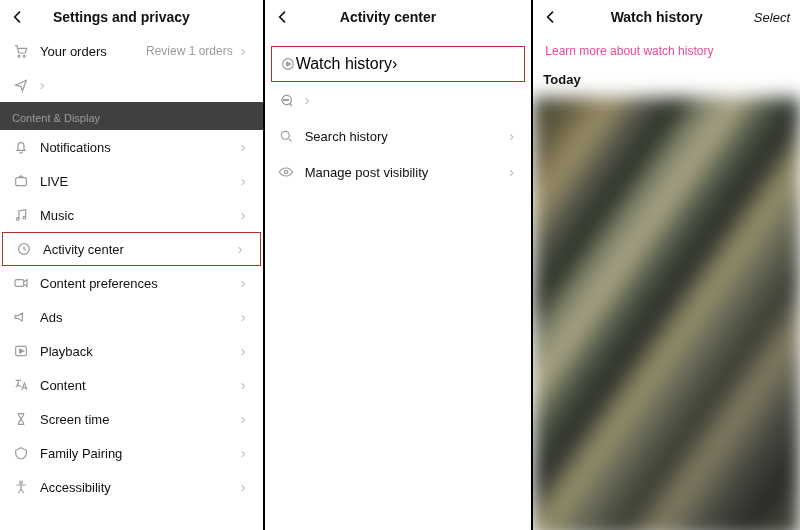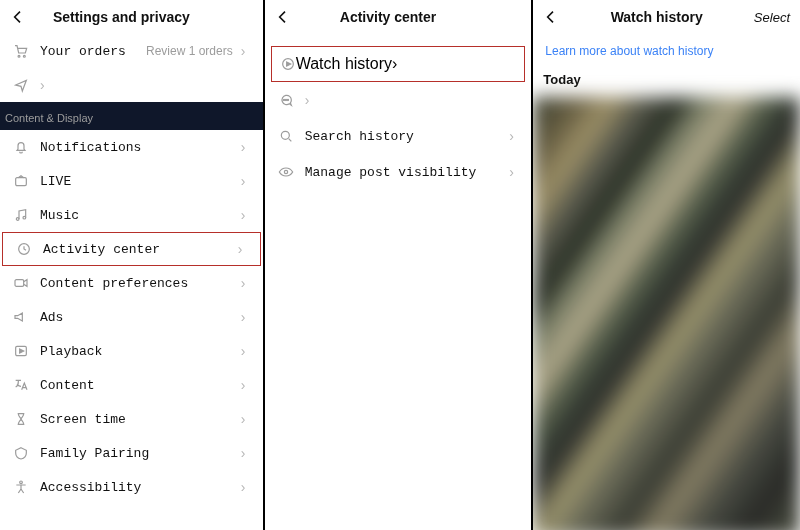--- a/index.html
+++ b/index.html
@@ -13,37 +13,37 @@
 
   .header { display:flex; align-items:center; height:34px; padding:0 10px; }
   .header .title { flex:1; text-align:center; font-weight:700; font-size:14px; color:#111; }
   .header .back { width:22px; display:flex; align-items:center; justify-content:flex-start; }
   .header .right { width:42px; text-align:right; font-size:13px; color:#111;font-style:italic; }
   .header .right.empty { visibility:hidden; }
 
   
   .row { display:flex; align-items:center; height:34px; padding:0 12px; background:#fff; }
   .row .ic { width:18px; height:18px; margin-right:10px; display:flex; align-items:center; justify-content:center; color:#9c9c9c; }
-  .row .label { flex:1; font-size:13px; color:#111;font-family:Liberation Mono, monospace; }
+  .row .label { flex:1; font-size:13px; color:#111; }
   .row .aux { font-size:12px; color:#9c9c9c; margin-right:8px; }
   .row .chev { width:10px; color:#b7b7b7; font-size:14px; line-height:1; }
 
-  .section-title { font-size:11px; color:#9c9c9c; padding:10px 5px 6px; background:#0f172a; }
+  .section-title { font-size:11px; color:#9c9c9c; padding:10px 12px 6px; background:#404040; }
   .plain-block { background:#fff; }
 
   .highlight { border:1px solid #b62f2a; margin:0 2px; }
 
   
   .pane2 .list { padding-top:12px; }
   .pane2 .row, .pane2 .hl-row { height:36px; }
   .hl-wrap { margin:0 6px; }
   .hl-row { display:flex; align-items:center; padding:0 8px; border:1px solid #b62f2a; background:#fff; }
 
   
-  .learn { font-size:12px; color:#3b82f6; padding:10px 12px 8px; }
+  .learn { font-size:12px; color:#ec4899; padding:10px 12px 8px; }
   .today { font-size:13px; font-weight:700; padding:6px 10px 10px; color:#111; }
   .mosaic { position:relative; height:440px; background:
     linear-gradient(125deg,
       #3b4130 0%, #6b6140 8%, #a79868 14%, #5a5c4e 20%,
       #293024 26%, #7c8267 30%, #b9b08c 36%, #4f5b46 42%,
       #2a2d2a 48%, #a49c6f 54%, #6e6f59 60%, #3b3e34 68%,
       #8e8566 74%, #4a4d43 82%, #2a2c28 90%, #575a49 100%);
     filter: blur(9px) saturate(0.9) brightness(0.95);
   }
 

